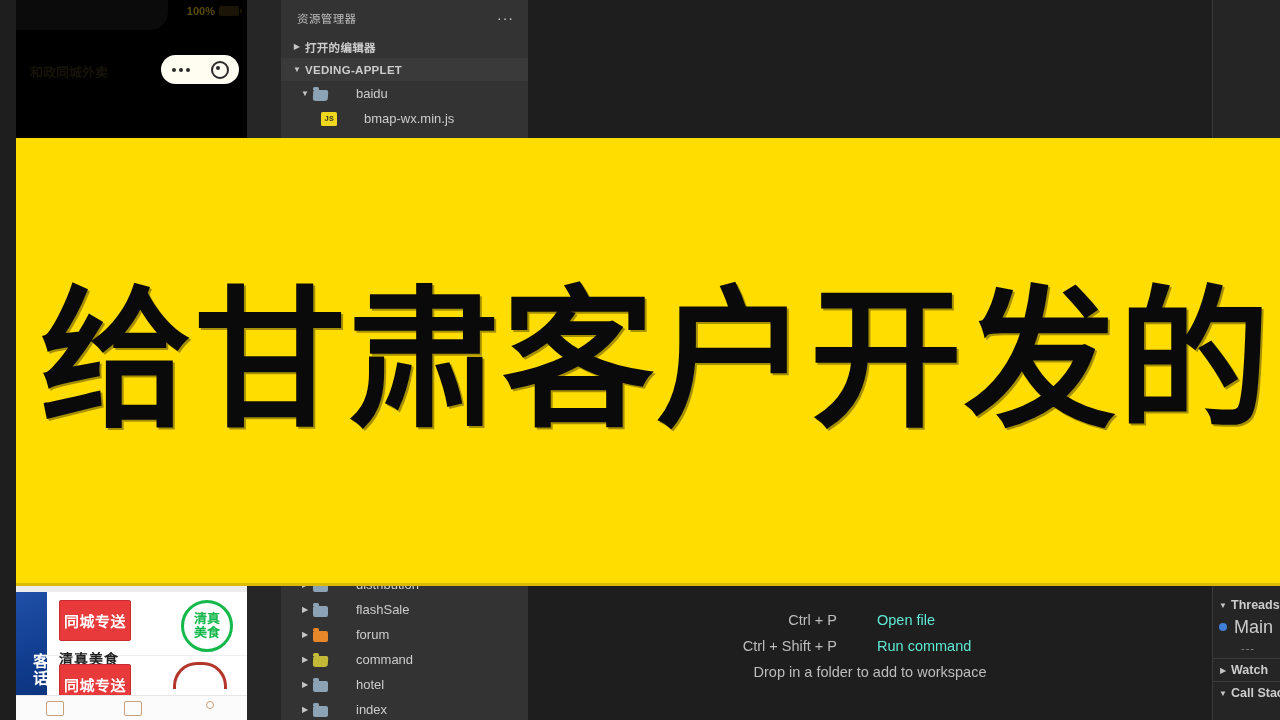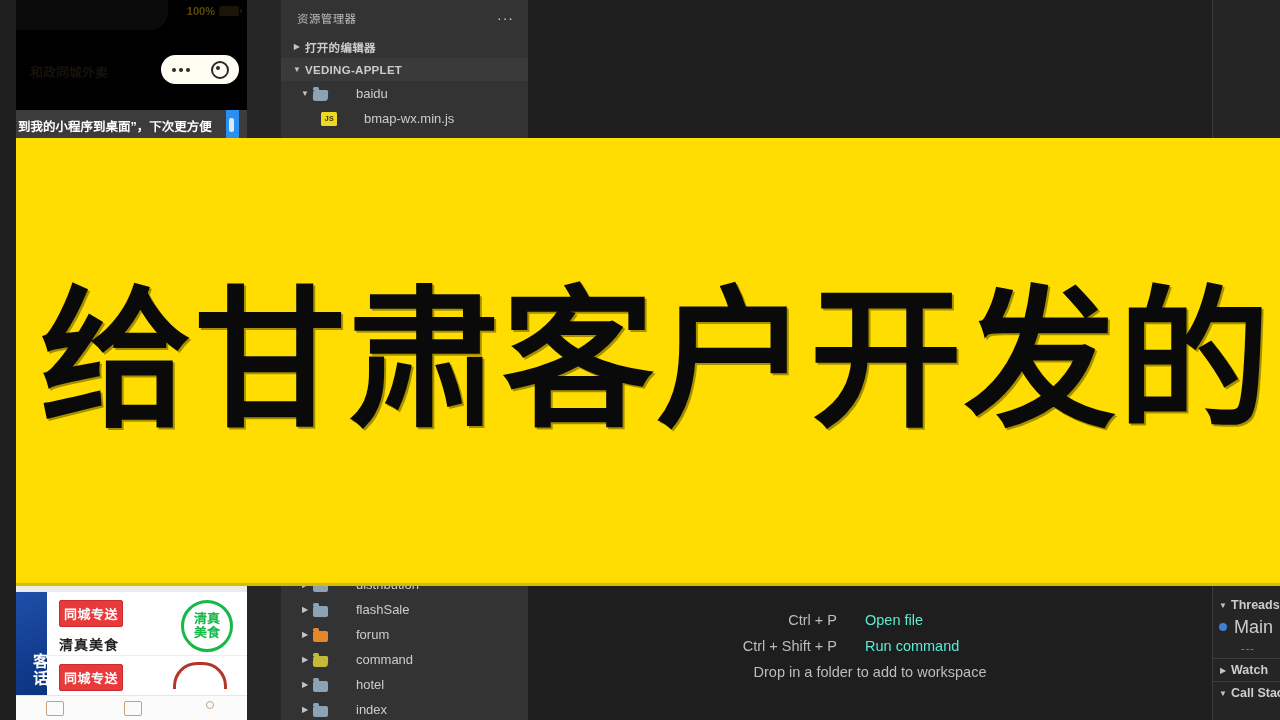--- a/index.html
+++ b/index.html
@@ -156,20 +156,21 @@
     display: flex;
     flex-direction: column;
     align-items: center;
     gap: 10px;
   }
   .key-line {
     display: flex;
     font-size: 14.5px;
     color: #9d9d9d;
     width: 330px;
+    gap: 12px;
   }
   .key-line .combo {
     width: 160px;
     text-align: right;
     padding-right: 28px;
     box-sizing: border-box;
     color: #bdbdbd;
   }
   .key-line .desc { color: #5eead4; }
   .drop-hint {
@@ -379,23 +380,23 @@
     height: 64px;
     border-bottom: 1px solid #eeeeee;
     padding: 8px 0 0 12px;
     box-sizing: border-box;
     position: relative;
   }
   .badge-red {
     display: inline-block;
     background: #e8393b;
     color: #ffffff;
-    font-size: 13px;
-    font-weight: bold;
-    padding: 3px 4px;
+    font-size: 15px;
+    font-weight: bold;
+    padding: 9px 4px;
     border-radius: 2px;
     letter-spacing: .5px;
     border: 1px solid #c82c2e;
   }
   .pb-item-name {
     font-size: 14px;
     color: #222222;
     font-weight: bold;
     margin-top: 7px;
     letter-spacing: 1px;
@@ -598,24 +599,20 @@
     </div>
     <div class="phone-title">和政同城外卖</div>
     <div class="capsule">
       <span class="dots">
           <i></i>
           <i></i>
           <i></i>
         </span>
       <span class="target"></span>
     </div>
-    <div class="phone-tip">
-      <span>到我的小程序到桌面”，下次更方便</span>
-      <span class="blue-edge"></span>
-    </div>
   </div>
 
   <div class="phone-bottom">
     <div class="pb-topline"></div>
     <div class="pb-body">
       <div class="pb-ad">客话</div>
       <div class="pb-list">
         <div class="pb-item">
           <span class="badge-red">同城专送</span>
           <div class="pb-item-name">清真美食</div>

